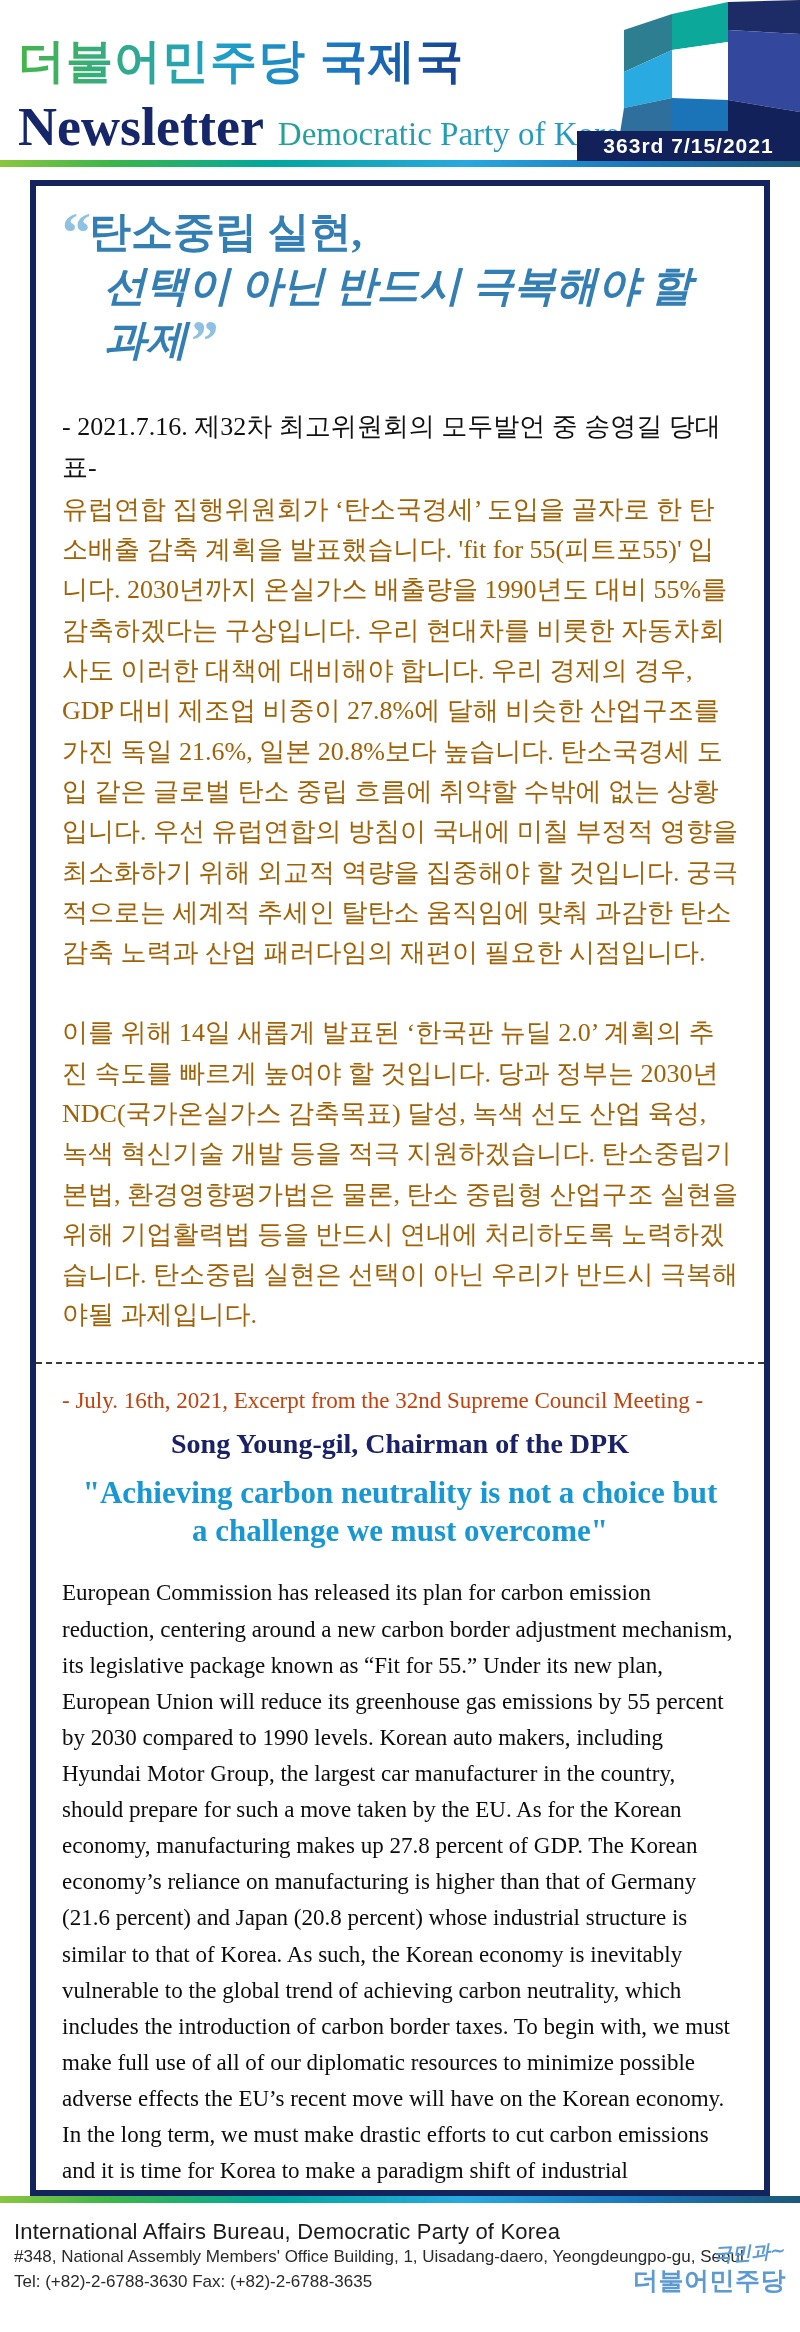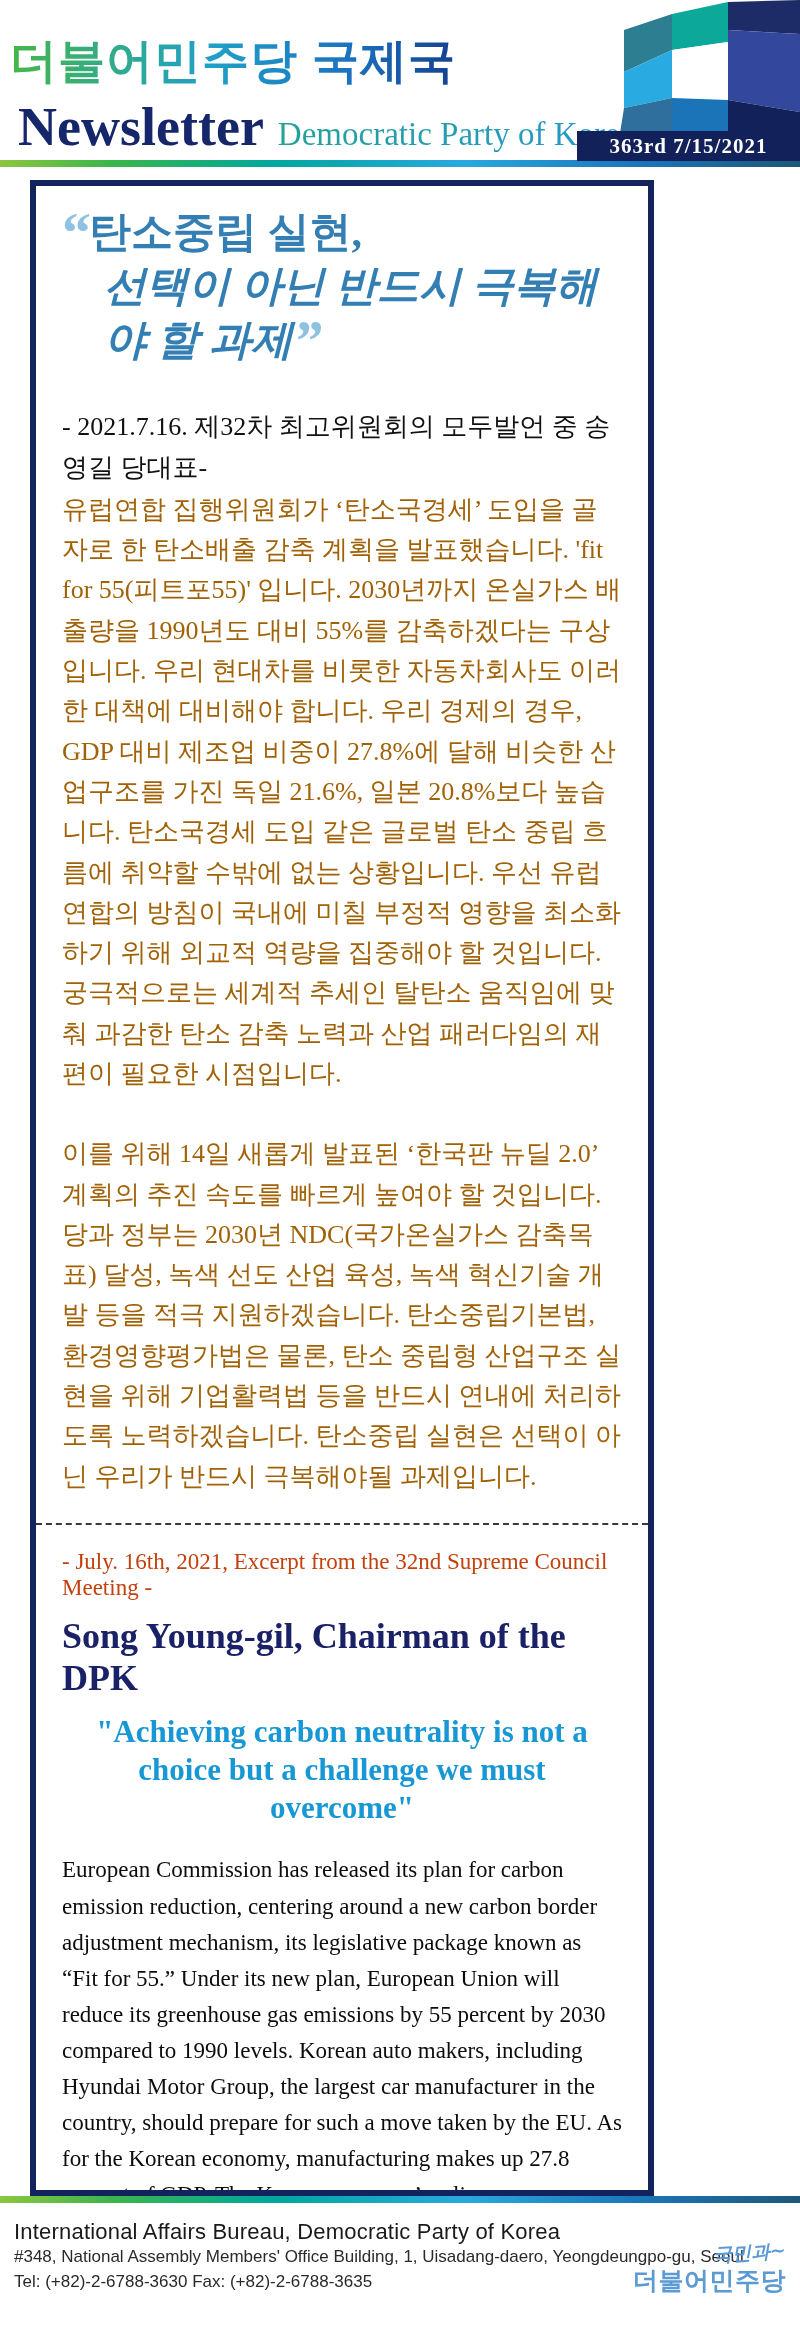--- a/index.html
+++ b/index.html
@@ -5,71 +5,71 @@
   * { margin:0; padding:0; box-sizing:border-box; }
   html,body { background:#ffffff; }
   body {
     width:800px; height:2332px; position:relative; overflow:hidden;
     font-family:"Liberation Serif", serif;
   }
 
   
   .header { position:relative; height:160px; background:#fff; }
   .ko-logo {
-    position:absolute; left:10px; top:30px;
+    position:absolute; left:18px; top:30px;
     font-family:"Liberation Sans", sans-serif;
     font-weight:bold; font-size:47px; letter-spacing:1px;
     background:linear-gradient(90deg,#45b649 0%, #1fa0c8 45%, #1b74c0 75%, #15418f 100%);
     -webkit-background-clip:text; background-clip:text; color:transparent;
   }
   .news-row { position:absolute; left:18px; top:96px; white-space:nowrap; }
   .news-title {
     font-family:"Liberation Serif", serif; font-weight:bold;
     font-size:54px; color:#15266b; letter-spacing:0px;
   }
   .news-sub {
     font-family:"Liberation Serif", serif; font-size:33px; margin-left:10px;
     background:linear-gradient(90deg,#23a295 0%, #2596d2 100%);
     -webkit-background-clip:text; background-clip:text; color:transparent;
   }
   .flag { position:absolute; top:0; right:0; width:190px; height:155px; }
   .issue-badge {
     position:absolute; right:0; top:131px; width:223px; height:30px;
     background:#12215a; color:#ffffff; text-align:center;
-    font-family:Liberation Serif, serif; font-weight:bold; font-size:21px;
+    font-family:Liberation Sans, sans-serif; font-weight:bold; font-size:21px;
     line-height:30px; letter-spacing:1px;
   }
   .grad-bar {
     height:7px; width:100%;
     background:linear-gradient(90deg,#8cc63f 0%, #3ab54a 14%, #00a79d 34%, #29a8df 58%, #1b75ba 80%, #1d5878 100%);
   }
 
   
   .content-box {
-    margin:13px 30px 0 30px; width:624px; height:2016px;
+    margin:13px 30px 0 30px; width:740px; height:2016px;
     border:6px solid #13235d; background:#fff;
     padding:16px 26px 10px 26px; overflow:hidden;
   }
   .quote-title {
     color:#337fb4; font-weight:bold; font-size:42px; line-height:1.28;
     margin-top:4px;
   }
   .quote-title .line2 { padding-left:42px;font-style:italic; }
   .qmark { color:#8fc2e2; font-size:58px; font-weight:bold; line-height:0; vertical-align:-6px; letter-spacing:-2px; }
   .ko-meta {
     margin-top:40px; font-size:26px; color:#111; line-height:1.55;
   }
   .ko-body { font-size:26px; color:#a16207; line-height:1.55; margin-top:2px; }
   .ko-body.p2 { margin-top:40px; }
 
   .dashed-divider {
     border:none; border-top:2px dashed #3a3a3a; margin:26px -26px 0 -26px;
   }
   .en-meta { margin-top:24px; font-size:23px; color:#c2410c; }
-  .en-author { margin-top:14px; font-size:36px; font-weight:bold; color:#1a2166; }
+  .en-author { margin-top:14px; font-size:28px; font-weight:bold; color:#1a2166;text-align:center; }
   .en-headline {
     margin:14px 20px 0 20px; text-align:center;
     font-size:31px; font-weight:bold; color:#1798d4; line-height:1.22;
   }
   .en-body { margin-top:26px; font-size:23px; color:#0c0c0c; line-height:1.57; }
 
   
   .footer { position:relative; height:96px; padding:16px 18px 0 14px;
             font-family:"Liberation Sans", sans-serif; }
   .bureau { font-size:22px; color:#1a1a1a; letter-spacing:0.2px; }

